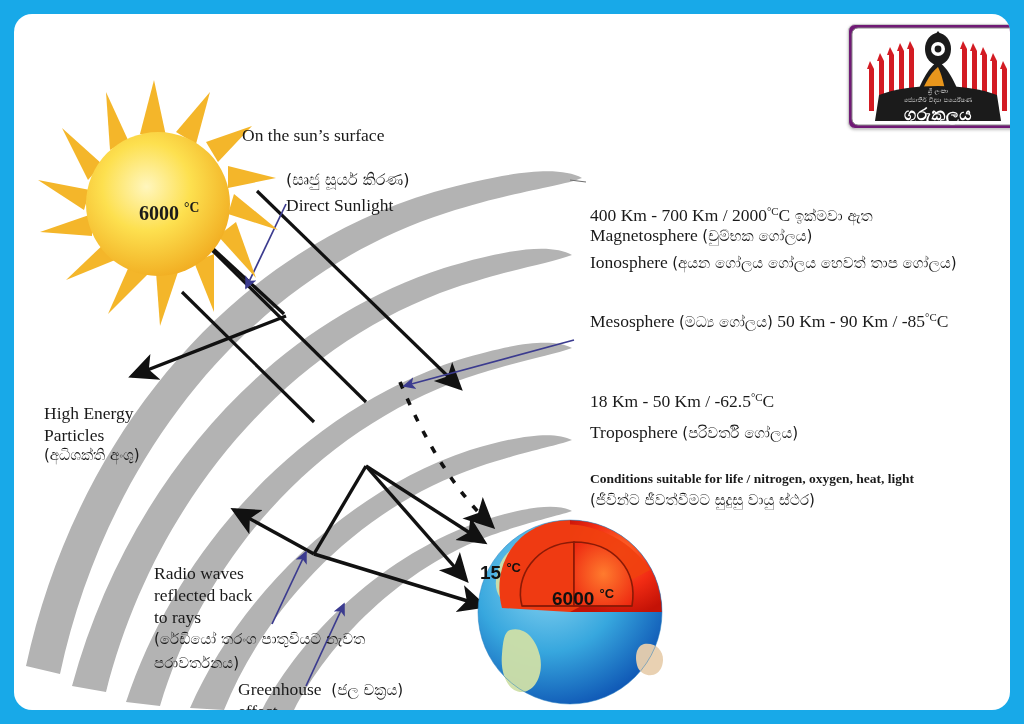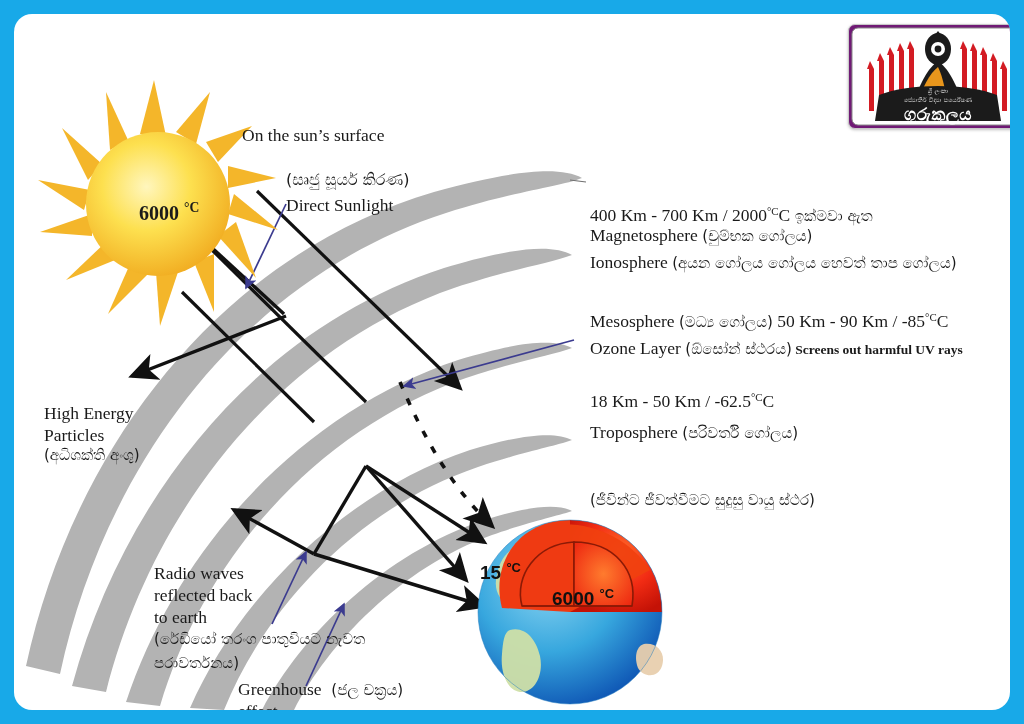--- a/index.html
+++ b/index.html
@@ -171,21 +171,21 @@
 
     <div class="txt si t16" style="left:272px;top:156px;">(සෘජු සූර්ය කිරණ)</div>
     <div class="txt en t18" style="left:272px;top:180px;">Direct Sunlight</div>
 
     <div class="txt en t18" style="left:30px;top:388px;">High Energy</div>
     <div class="txt en t18" style="left:30px;top:410px;">Particles</div>
     <div class="txt si t15" style="left:30px;top:432px;">(අධිශක්ති අංශු)</div>
 
     <div class="txt en t18" style="left:140px;top:548px;">Radio waves</div>
     <div class="txt en t18" style="left:140px;top:570px;">reflected back</div>
-    <div class="txt en t18" style="left:140px;top:592px;">to earth</div>
+    <div class="txt en t18" style="left:140px;top:592px;">to rays</div>
     <div class="txt si t15" style="left:140px;top:616px;">(රේඩියෝ තරංග පාතුවියට නැවත</div>
     <div class="txt si t15" style="left:140px;top:640px;">පරාවර්තනය)</div>
 
     <div class="txt t18" style="left:224px;top:664px;">
       <span class="en">Greenhouse</span>&nbsp;&nbsp;<span class="si t15">(ජල චක්‍රය)</span>
     </div>
     <div class="txt en t18" style="left:224px;top:686px;">effect</div>
 
     <div class="earthlbl" style="left:466px;top:546px;font-size:19px;font-family:'Liberation Sans',sans-serif;">
       <span>15</span>&nbsp;<span class="sup">°C</span>
@@ -202,31 +202,29 @@
     </div>
 
     <div class="txt" style="left:576px;top:237px;">
       <span class="en t18">Ionosphere</span>&nbsp;<span class="si t15">(අයන ගෝලය ගෝලය හෙවත් තාප ගෝලය)</span>
     </div>
 
     <div class="txt" style="left:576px;top:296px;">
       <span class="en t18">Mesosphere</span>&nbsp;<span class="si t15">(මධ්‍ය ගෝලය)</span><span class="en t18">&nbsp;</span><span class="en t18">50 Km - 90 Km</span><span class="en t18"> / </span><span class="en t18">-85</span><span class="en sup t18">°C</span><span class="en t18">C</span>
     </div>
 
-    <div class="txt" style="left:576px;top:323px;">
-      <span class="en t18">Ozone Layer</span>&nbsp;<span class="si t15">(ඕසෝන් ස්ථරය)</span><span class="en t13b">&nbsp;</span><span class="en t13b">Screens out harmful UV rays</span>
-    </div>
 
     <div class="txt" style="left:576px;top:376px;">
       <span class="en t18">18 Km - 50 Km</span><span class="en t18"> / </span><span class="en t18">-62.5</span><span class="en sup t18">°C</span><span class="en t18">C</span>
     </div>
 
     <div class="txt" style="left:576px;top:407px;">
       <span class="en t18">Troposphere</span>&nbsp;<span class="si t15">(පරිවර්ති ගෝලය)</span>
     </div>
+    <div class="txt en t13b" style="left:576px;top:456px;">Conditions suitable for life / nitrogen, oxygen, heat, light</div>
     <div class="txt si t15" style="left:576px;top:477px;">(ජීවින්ට ජීවත්වීමට සුදුසු වායු ස්ථර)</div>
 
     <div id="logo">
       <svg viewBox="0 0 178 103" style="position:absolute;left:0;top:0;width:178px;height:103px;">
         <rect x="3" y="3" width="172" height="97" rx="6" fill="#ffffff" stroke="#8a8a8a" stroke-width="1"></rect>
         <g fill="#d31b23">
           <g>
             <rect x="20" y="44" width="5" height="42"></rect>
               <rect x="30" y="36" width="5" height="50"></rect>
             <rect x="40" y="30" width="5" height="56"></rect>

